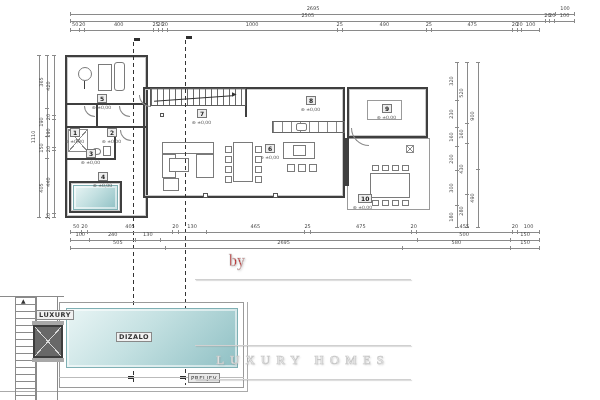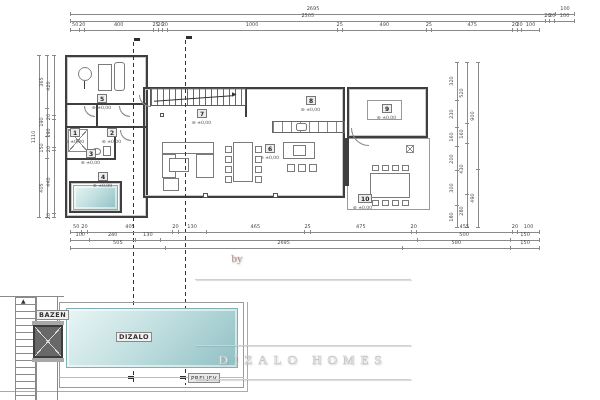--- a/index.html
+++ b/index.html
@@ -67,21 +67,21 @@
   .cv { width:4px; flex-direction:column; border-top:1px solid #8a8a8a; border-bottom:1px solid #8a8a8a;
     background:linear-gradient(#8a8a8a,#8a8a8a) 50% 0/1px 100% no-repeat; }
   .cv .seg { position:relative; border-bottom:1px solid #8a8a8a; }
   .cv .seg:last-child { border-bottom:none; }
   .cv .lab { position:absolute; top:50%; left:-4px; transform:translate(-50%,-50%) rotate(-90deg);
     font-size:5px; color:#4a4a4a; white-space:nowrap; line-height:5px; }
 
   
   .wm { position:absolute; z-index:9; pointer-events:none; text-align:center;
     font-family:"Liberation Serif", serif; }
-  .wm-by { font-size:11px; color:#b91c1c; -webkit-text-stroke:.5px #cccccc;
+  .wm-by { font-size:16px; color:#b91c1c; -webkit-text-stroke:.5px #cccccc;
     text-shadow:1px 1px 2px rgba(130,130,130,.45); }
   .wm-brand { font-size:44px; letter-spacing:2px; color:#fbfbfb; -webkit-text-stroke:1px #c8c8c8;
     text-shadow:2px 2px 3px rgba(120,120,120,.5); line-height:50px; }
   .wm-tag { font-size:13px; letter-spacing:6px; color:#f6f6f6; -webkit-text-stroke:.6px #c6c6c6;
     text-shadow:1px 1px 2px rgba(120,120,120,.45); }
   .wm-line { position:absolute; z-index:9; height:1px; background:#d0d0d0;
     box-shadow:1px 1px 1px rgba(150,150,150,.4); pointer-events:none; }
 
   .arc { position:absolute; border-left:1px solid #8a8a8a; border-bottom:1px solid #8a8a8a;
     border-bottom-left-radius:100%; }
@@ -429,24 +429,24 @@
 
     <div class="abs gstairs" style="left:15px;top:297px;width:21px;height:103px;"></div>
     <div class="abs stair-head" style="left:21px;top:298px;">▲</div>
     <div class="abs" style="left:36px;top:296px;width:1px;height:104px;background:#8a8a8a;"></div>
     <div class="abs" style="left:57px;top:296px;width:1px;height:104px;background:#8a8a8a;"></div>
 
     <div class="abs rail" style="left:32px;top:321px;width:32px;height:4px;"></div>
     <div class="abs lift" style="left:33px;top:325px;width:30px;height:33px;"></div>
     <div class="abs rail" style="left:32px;top:358px;width:32px;height:4px;"></div>
 
-    <div class="tag" style="left:36px;top:310px;">BAZEN</div>
+    <div class="tag" style="left:36px;top:310px;">LUXURY</div>
     <div class="tag" style="left:116px;top:332px;">DIZALO</div>
     <div class="tag small" style="left:188px;top:373px;">PRELJEV</div>
   </div>
 
   <div class="wm wm-by" style="left:197px;top:252px;width:80px;">by</div>
   <div class="wm-line" style="left:195px;top:279px;width:216px;"></div>
   <div class="wm-line" style="left:195px;top:345px;width:216px;"></div>
-  <div class="wm wm-tag" style="left:193px;top:352px;width:220px;">DIZALO HOMES</div>
+  <div class="wm wm-tag" style="left:193px;top:352px;width:220px;">LUXURY HOMES</div>
   <div class="wm-line" style="left:195px;top:379px;width:216px;"></div>
 
 </div>
 
 </body></html>

